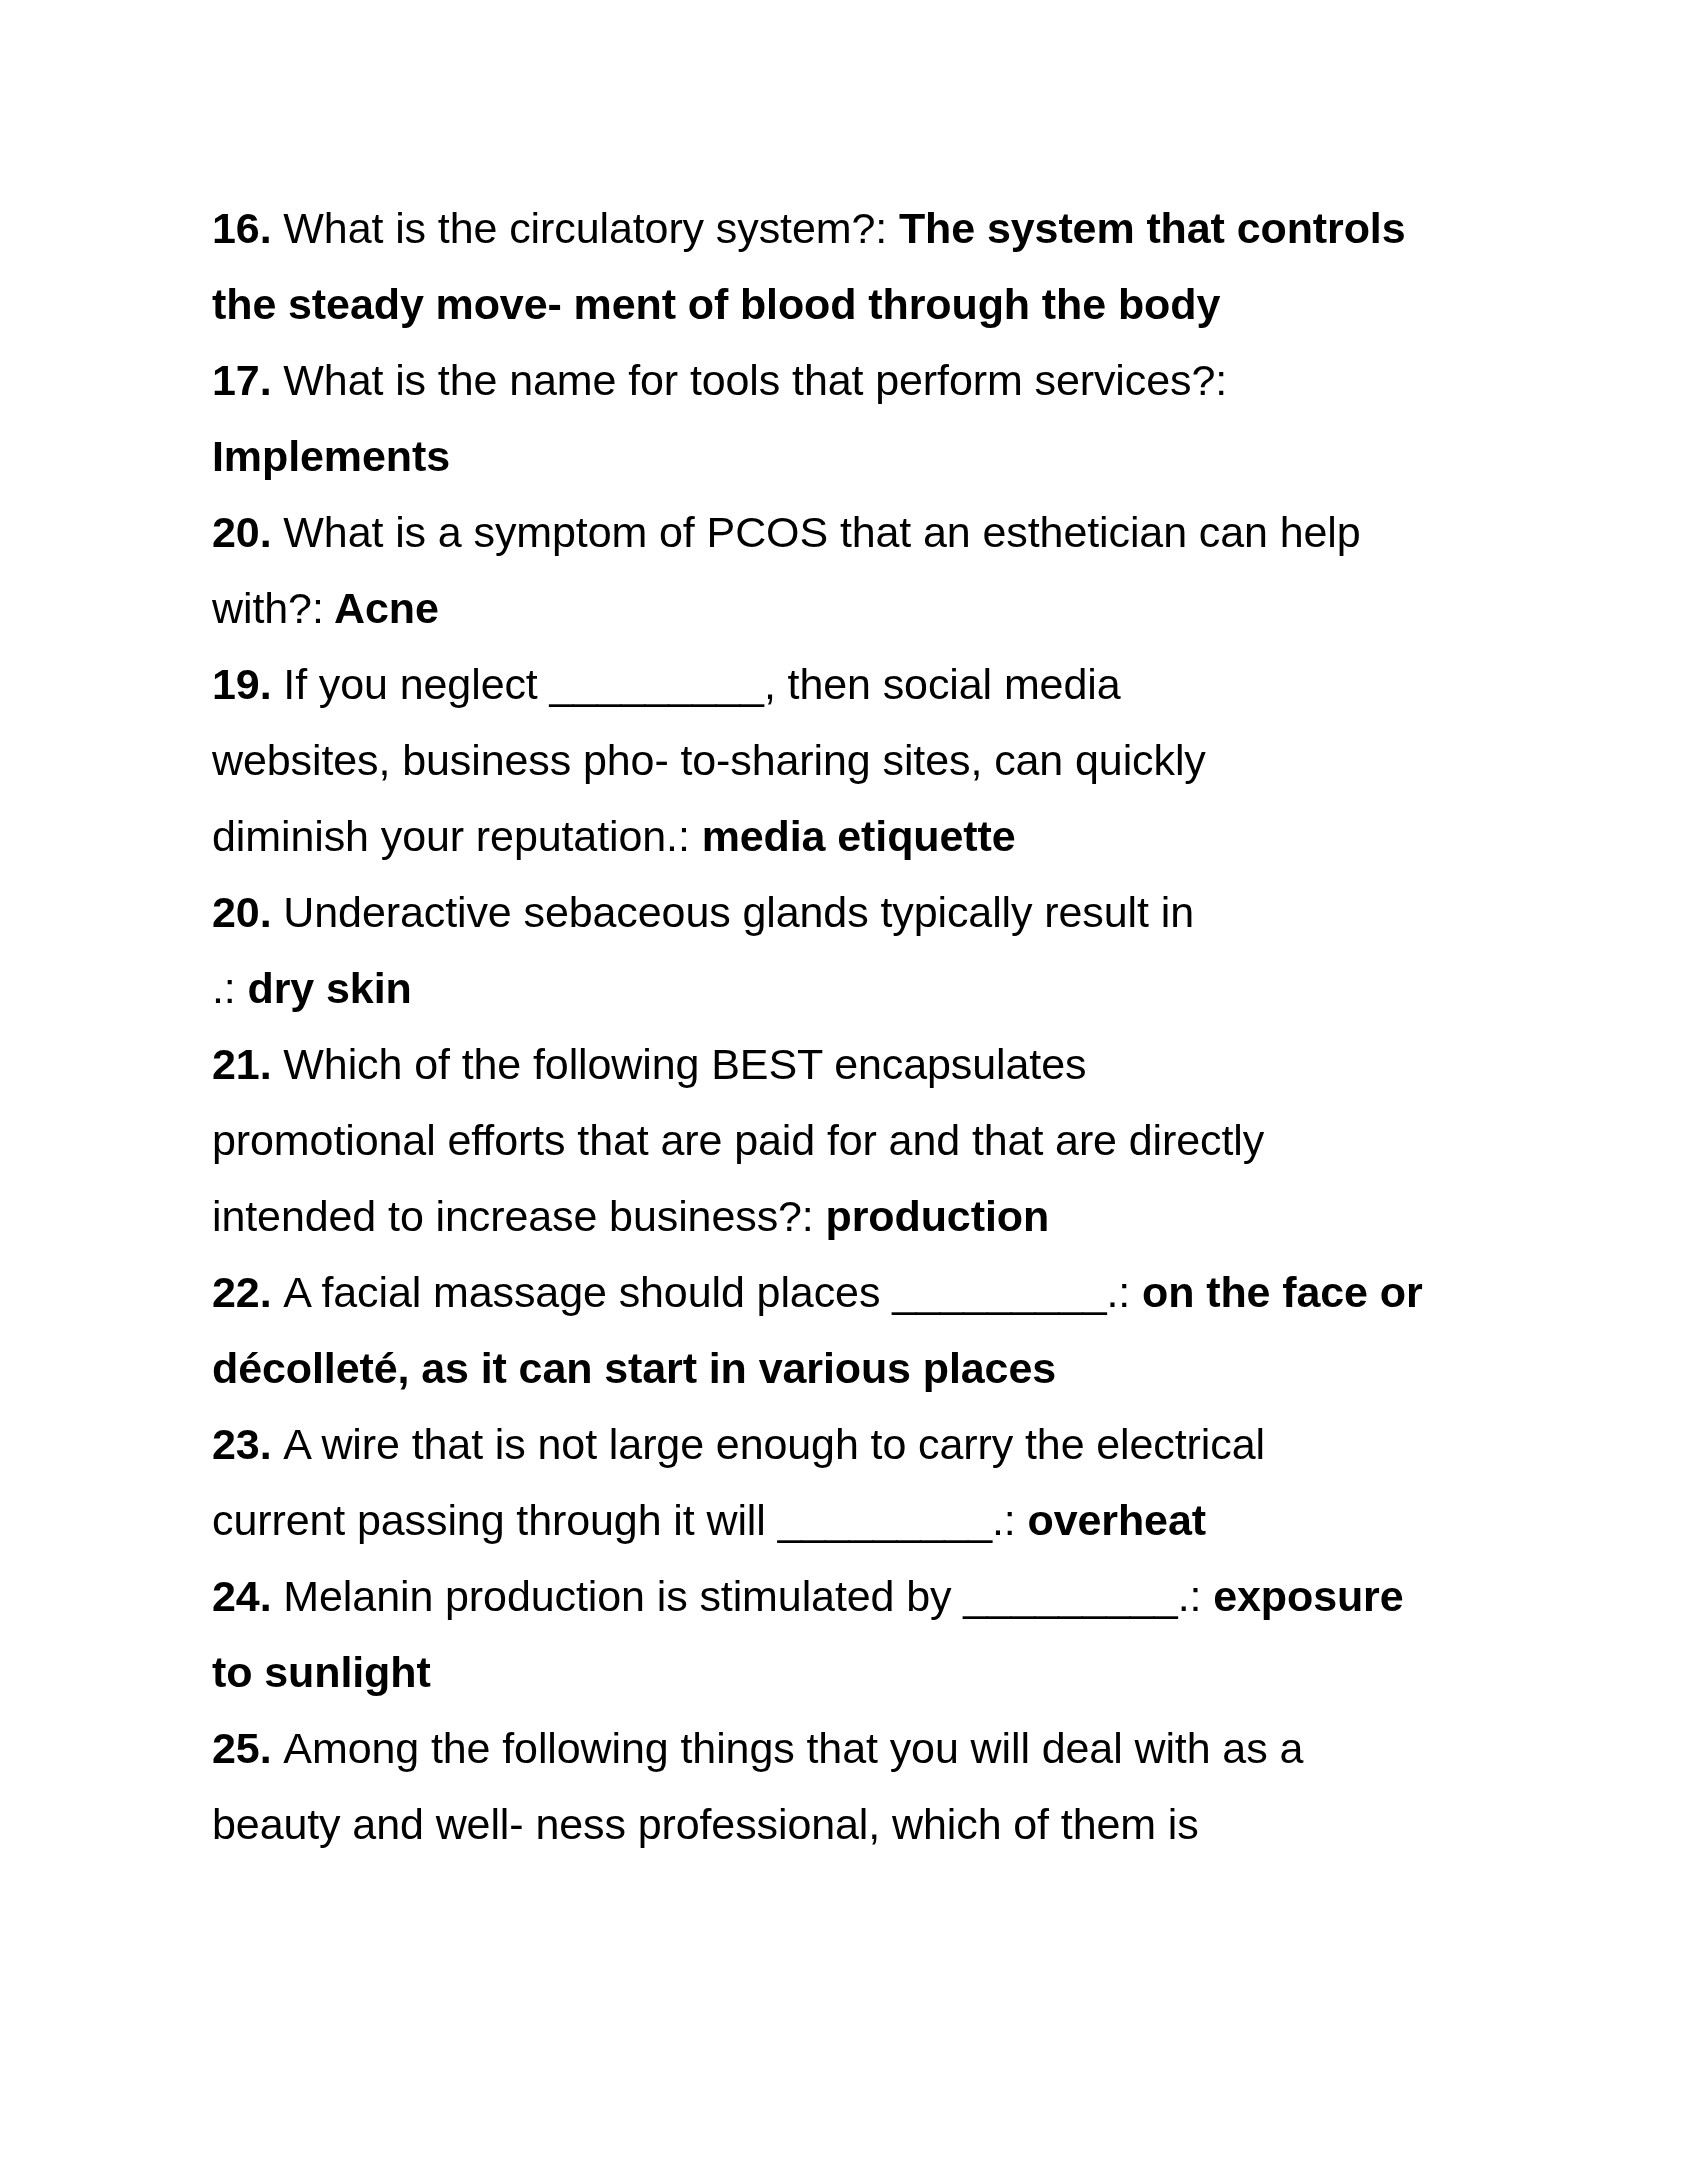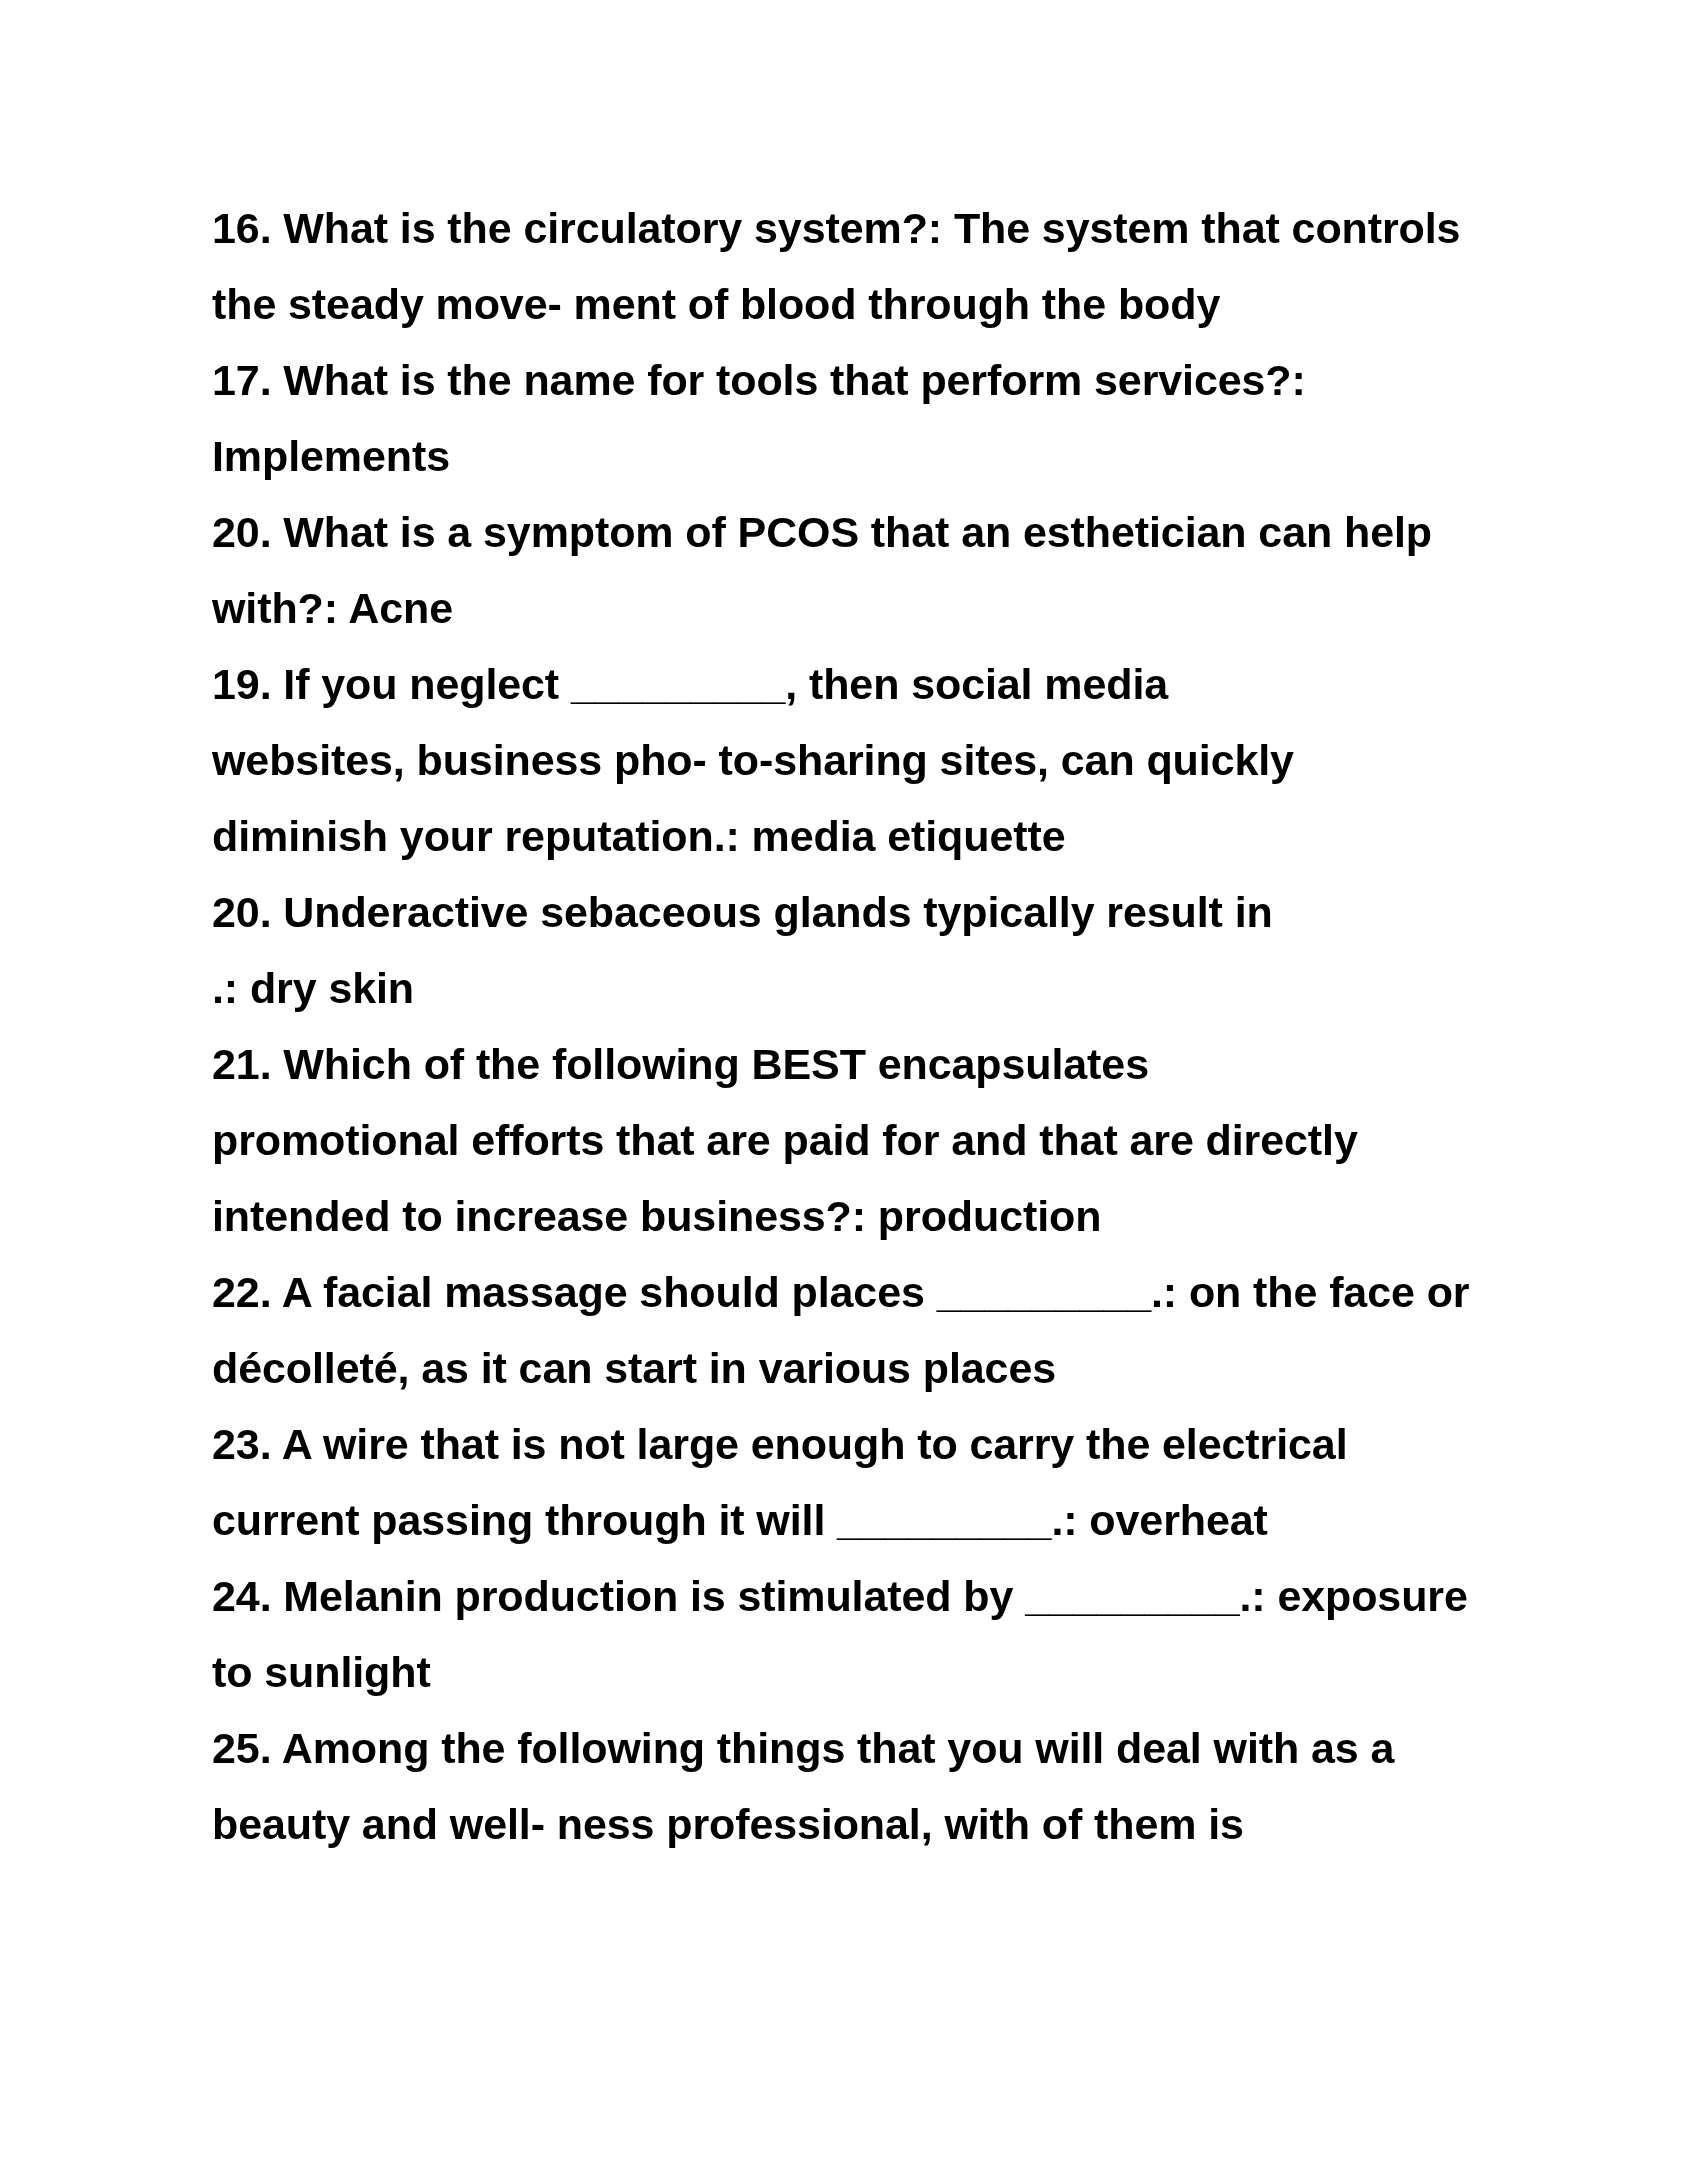--- a/index.html
+++ b/index.html
@@ -28,21 +28,21 @@
     top: 190px;
     width: 1287px;
   }
   .line {
     height: 76px;
     line-height: 76px;
     font-size: 43px;
     white-space: pre;
     letter-spacing: -0.1px;
   }
-  .b { font-weight: bold; }
+  .b { font-weight: normal; }
   .r { font-weight: bold; }
 </style>
 </head>
 <body>
 
 <div class="page">
   <div class="text-block">
 
     <div class="line"><span class="r">16. </span><span class="b">What is the circulatory system?:</span><span class="r"> The system that controls</span></div>
 
@@ -79,17 +79,17 @@
     <div class="line"><span class="r">23. </span><span class="b">A wire that is not large enough to carry the electrical</span><span class="r"></span></div>
 
     <div class="line"><span class="r"></span><span class="b">current passing through it will _________.:</span><span class="r"> overheat</span></div>
 
     <div class="line"><span class="r">24. </span><span class="b">Melanin production is stimulated by _________.:</span><span class="r"> exposure</span></div>
 
     <div class="line"><span class="r"></span><span class="b"></span><span class="r">to sunlight</span></div>
 
     <div class="line"><span class="r">25. </span><span class="b">Among the following things that you will deal with as a</span><span class="r"></span></div>
 
-    <div class="line"><span class="r"></span><span class="b">beauty and well- ness professional, with of them is</span><span class="r"></span></div>
+    <div class="line"><span class="r"></span><span class="b">beauty and well- ness professional, which of them is</span><span class="r"></span></div>
 
   </div>
 </div>
 
 
 </body></html>

